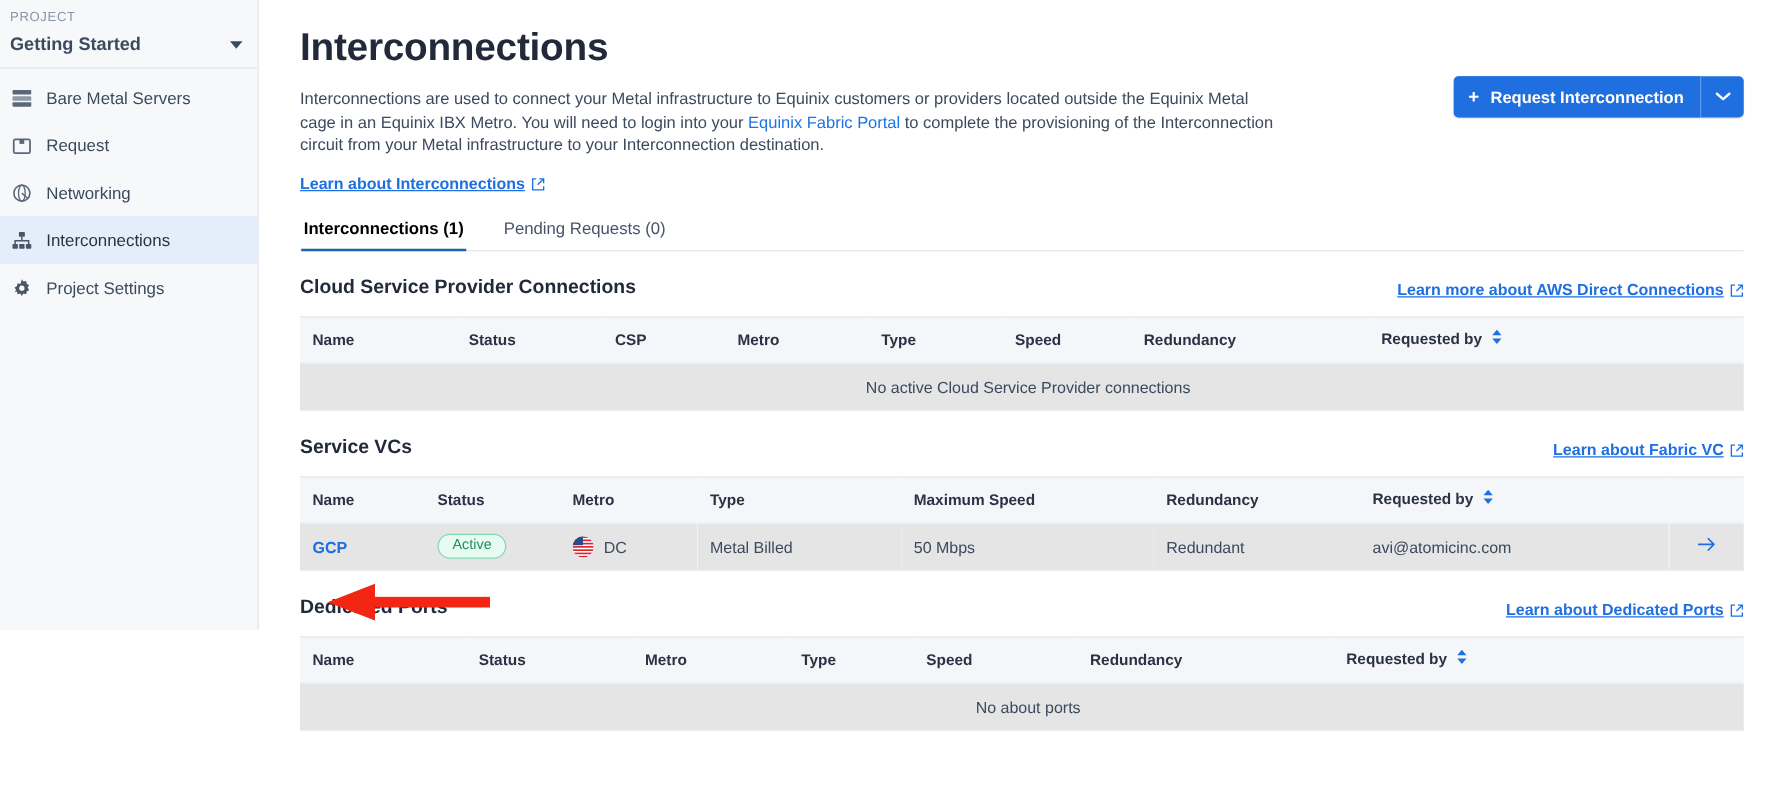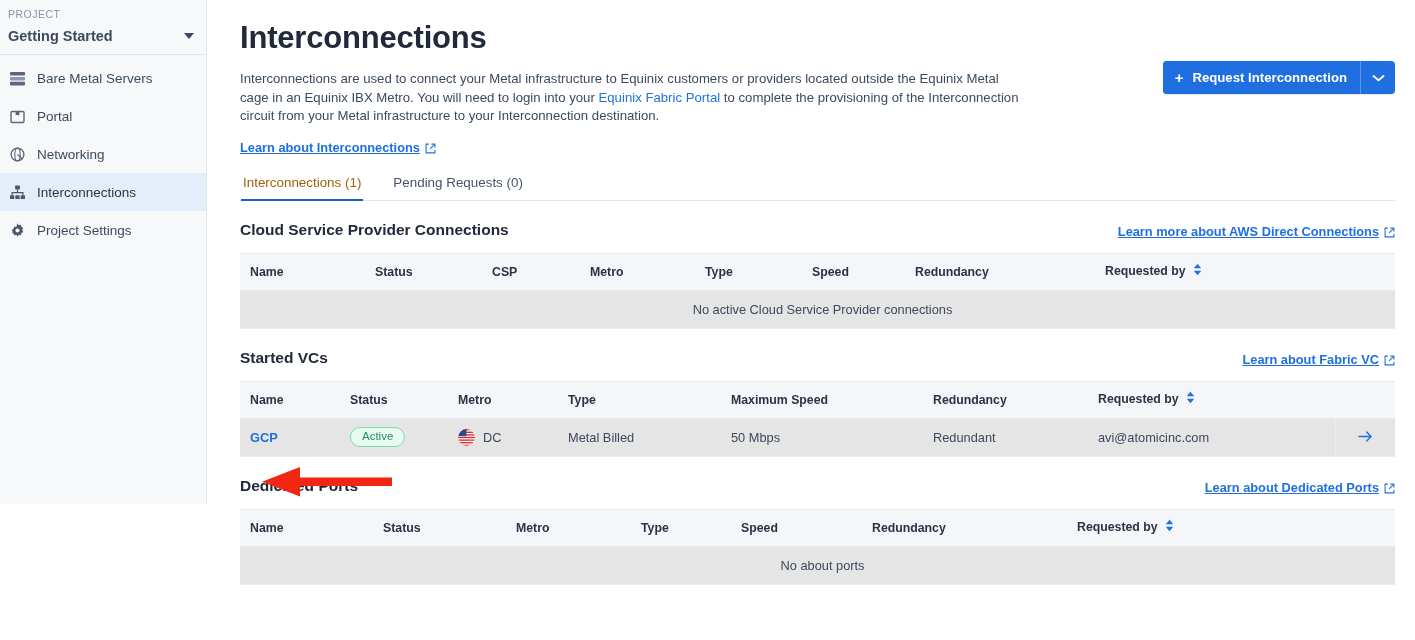--- a/index.html
+++ b/index.html
@@ -151,22 +151,22 @@
   }
   .tab {
     font-size: 13.4px;
     color: #47536a;
     padding: 0 2px 9px 2px;
     cursor: pointer;
     position: relative;
     top: 1px;
   }
   .tab.active {
-    font-weight: 400;
-    color: #a16207;
+    font-weight: 700;
+    color: #000000;
     border-bottom: 2.5px solid #1c5fb8;
   }
 
   
   .section { margin-top: 20px; }
   .section-head {
     display: flex;
     align-items: flex-end;
     justify-content: space-between;
     padding-right: 0px;
@@ -285,21 +285,21 @@
         <span>Bare Metal Servers</span>
       </div>
 
       <div class="nav-item">
         <span class="nav-ico">
           <svg width="17" height="17" viewBox="0 0 17 17" fill="none">
             <rect x="2" y="3.5" width="13" height="11" rx="1.2" stroke="#5b6679" stroke-width="1.4"></rect>
             <rect x="6.6" y="3.5" width="3.8" height="3.6" fill="#5b6679"></rect>
           </svg>
         </span>
-        <span>Portal</span>
+        <span>Request</span>
       </div>
 
       <div class="nav-item">
         <span class="nav-ico">
           <svg width="17" height="17" viewBox="0 0 17 17" fill="none">
             <circle cx="8.5" cy="8.5" r="6.4" stroke="#5b6679" stroke-width="1.3"></circle>
             <ellipse cx="8.5" cy="8.5" rx="2.7" ry="6.4" stroke="#5b6679" stroke-width="1.1"></ellipse>
             <path d="M8.5 8.5 L13.6 13.2" stroke="#5b6679" stroke-width="1.1"></path>
           </svg>
         </span>
@@ -415,21 +415,21 @@
           <tr>
             <td class="empty-cell" colspan="8">No active Cloud Service Provider connections</td>
           </tr>
         </tbody>
       </table>
     </section>
 
     
     <section class="section">
       <div class="section-head">
-        <div class="section-title">Started VCs</div>
+        <div class="section-title">Service VCs</div>
         <a class="learn-link">
           <span>Learn about Fabric VC</span>
           <span class="ext-ico">
             <svg width="11" height="11" viewBox="0 0 12 12" fill="none">
               <path d="M4.3 1.2H1.2v9.6h9.6V7.6" stroke="#1f6fe0" stroke-width="1.2"></path>
               <path d="M7 1.2h3.8V5" stroke="#1f6fe0" stroke-width="1.2"></path>
               <path d="M10.6 1.4L5.6 6.4" stroke="#1f6fe0" stroke-width="1.2"></path>
             </svg>
           </span>
         </a>

